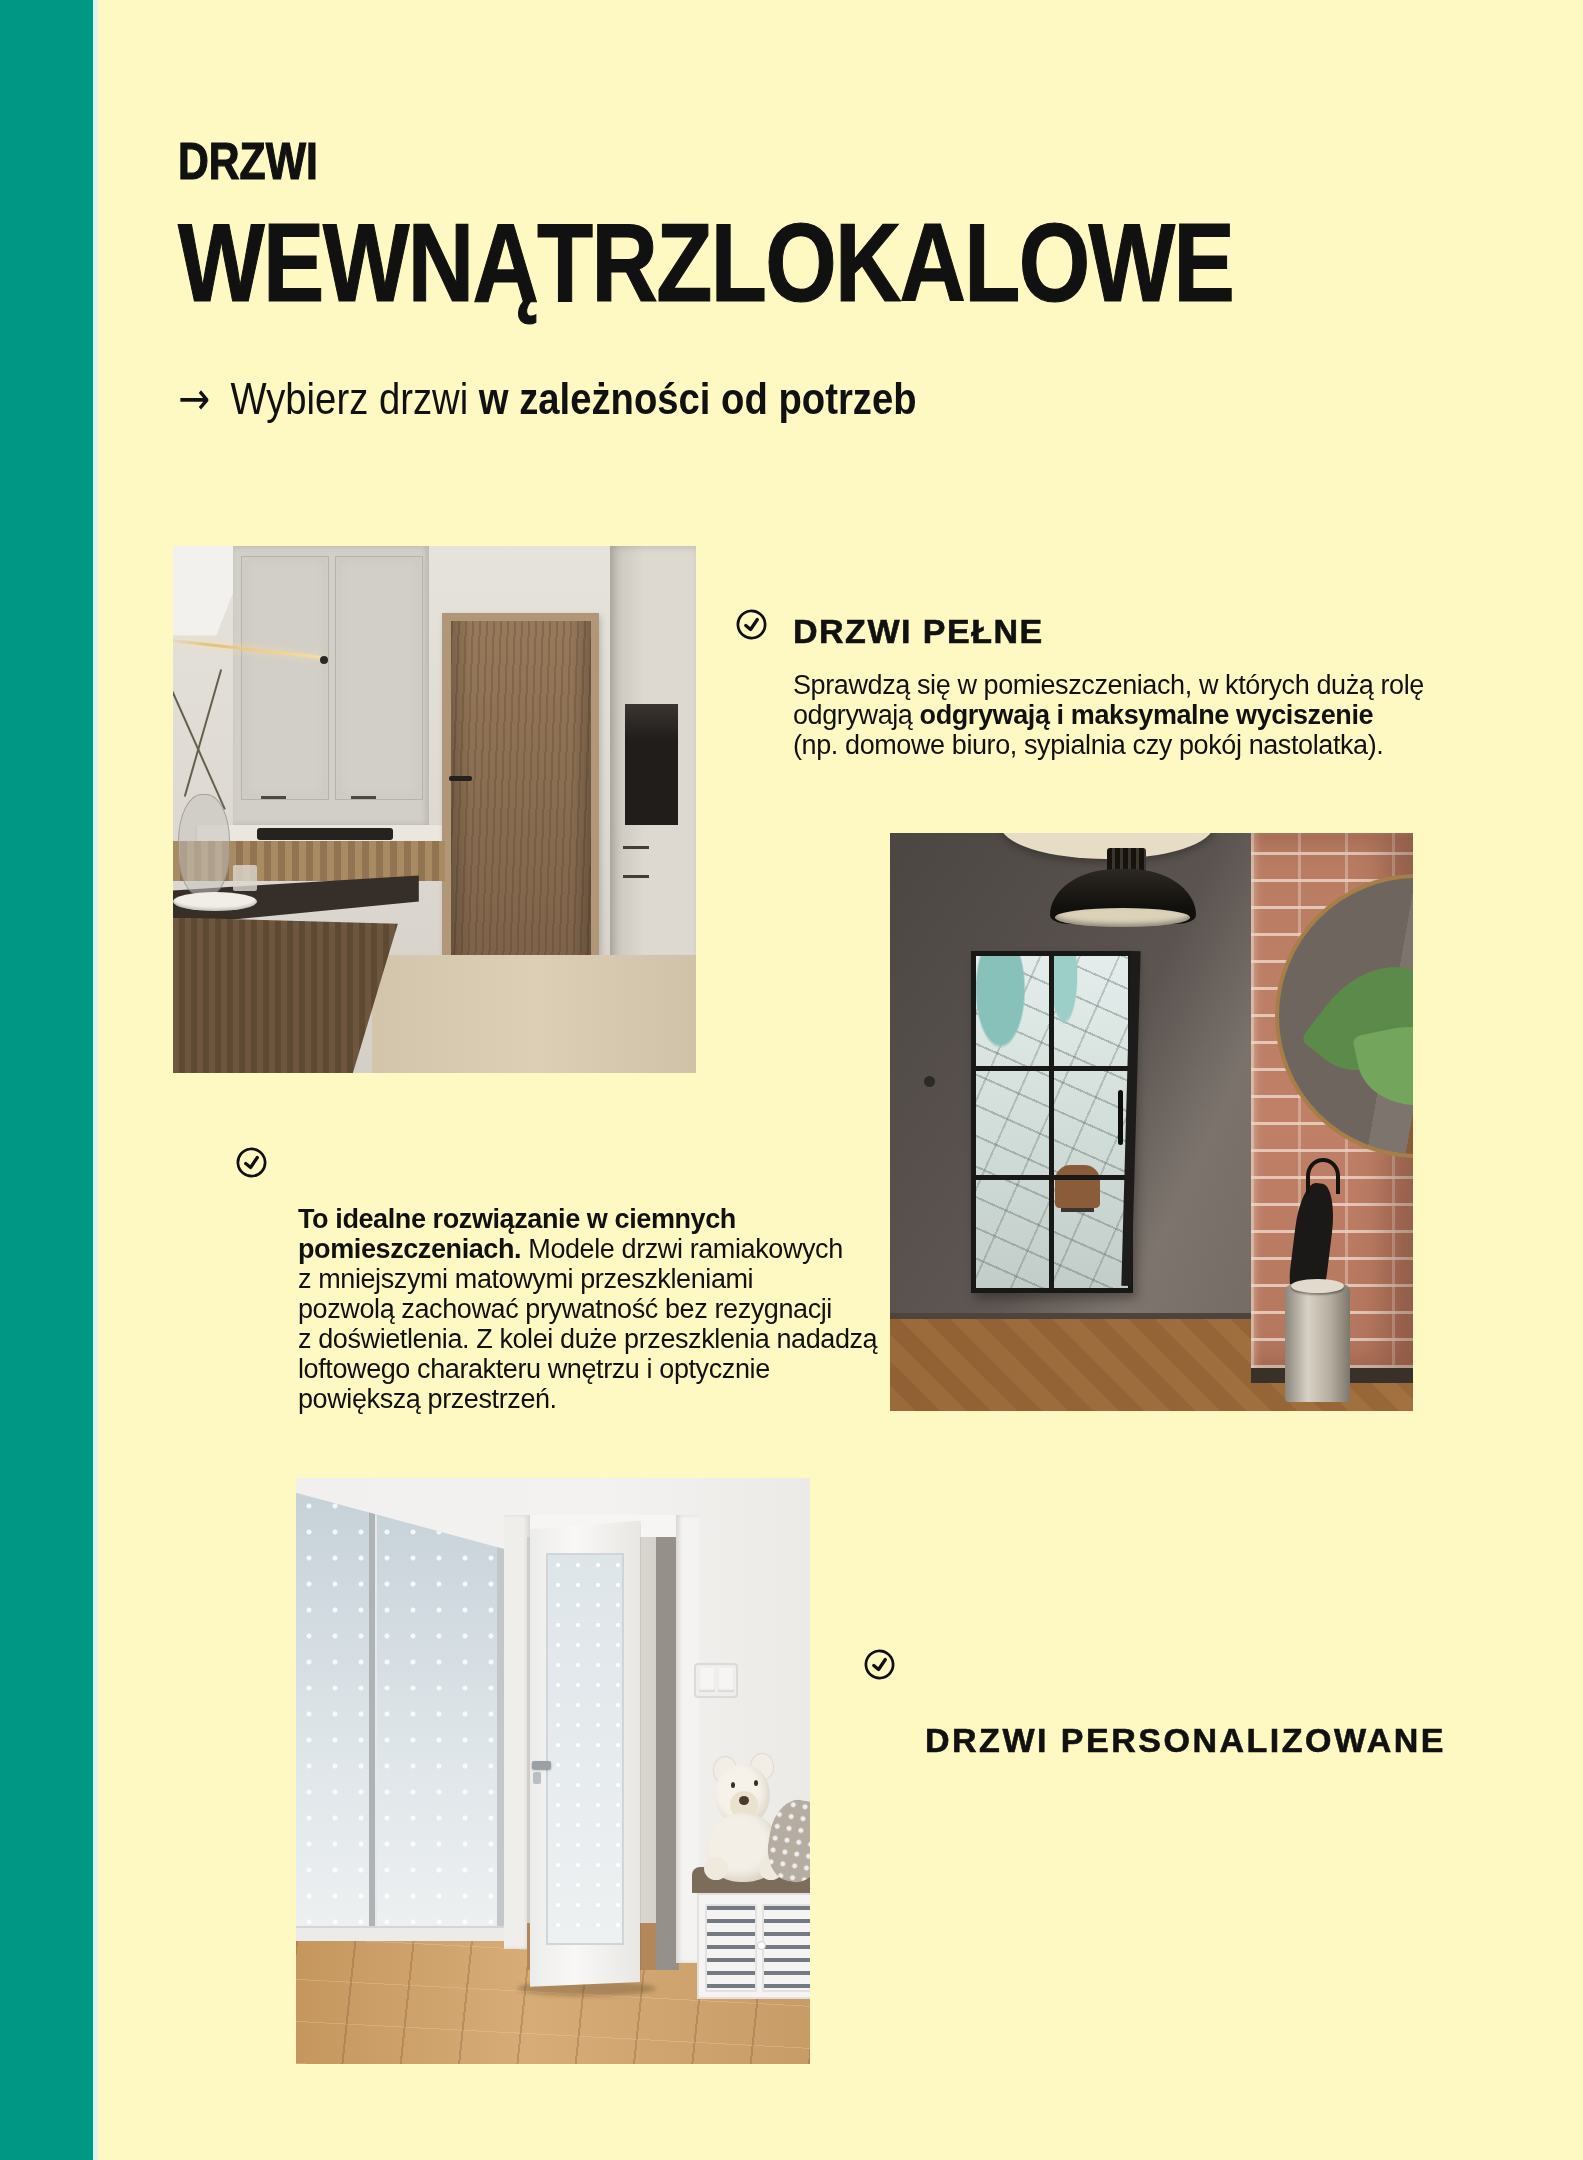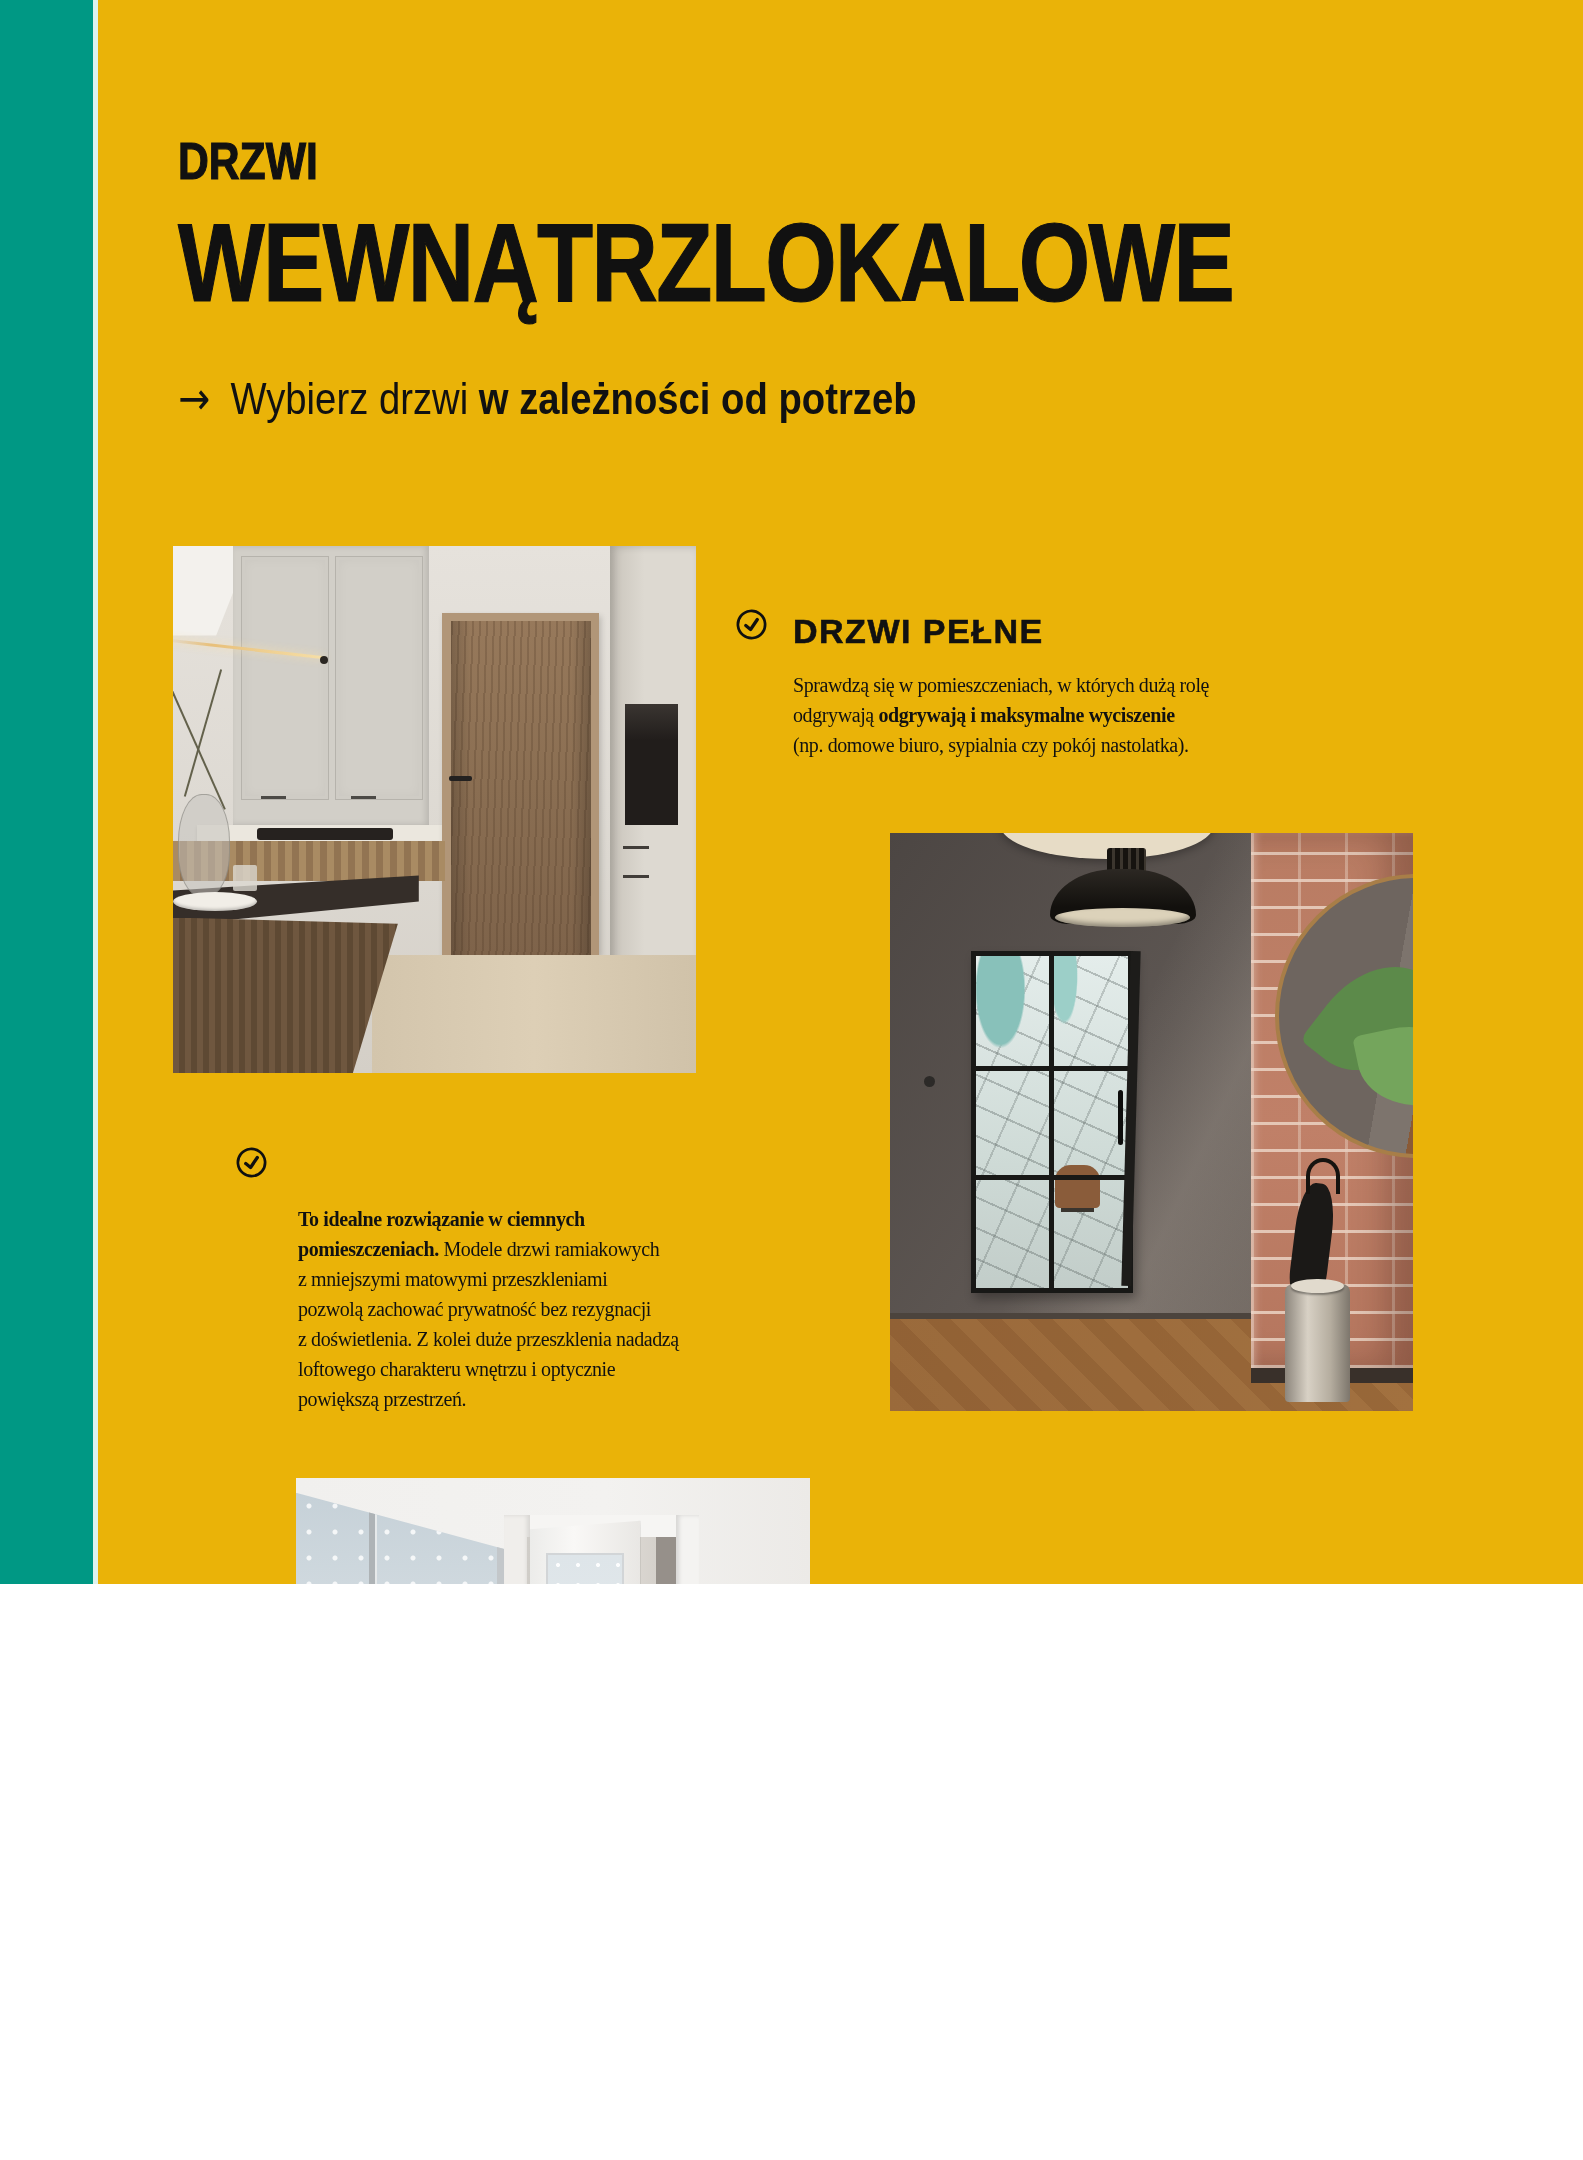--- a/index.html
+++ b/index.html
@@ -1,37 +1,37 @@
 <!DOCTYPE html>
 <html><head>
 <meta charset="utf-8">
 <style>
   html,body{margin:0;padding:0;background:#ffffff;}
-  .page{position:relative;width:1583px;height:1584px;background:#eab308;overflow:hidden;
+  .page{position:relative;width:1583px;height:2160px;background:#fef9c3;overflow:hidden;
         font-family:"Liberation Sans",sans-serif;color:#111;}
   .abs{position:absolute;}
   .b{font-weight:700;}
   .heavy{font-weight:700;-webkit-text-stroke:1.2px currentColor;}
   .semiheavy{font-weight:700;-webkit-text-stroke:.6px currentColor;}
 
   
   .accent-bar{left:0;top:0;width:93px;height:2160px;background:var(--accent,#009884);}
   .accent-edge{left:93px;top:0;width:5px;height:2160px;background:#dff2ee;}
   .kicker{left:178px;top:135px;font-size:52px;line-height:1;transform:scaleX(.82);transform-origin:left top;letter-spacing:0;}
   .title{left:178px;top:204px;font-size:112px;line-height:1.05;transform:scaleX(.82);transform-origin:left top;letter-spacing:-2px;white-space:nowrap;}
   .page-range{right:170px;top:54px;font-size:132px;line-height:1;letter-spacing:-3px;}
   .tagline{left:178px;top:374px;font-size:45px;line-height:1.1;transform:scaleX(.85);transform-origin:left top;white-space:nowrap;}
   .tagline .arrow{font-family:"DejaVu Sans",sans-serif;font-weight:400;}
   .tagline .t-reg{margin-left:24px;font-weight:400;}
 
   
   .check-icon{width:33px;height:33px;}
   .check-icon svg{width:100%;height:100%;transform:rotate(-6deg);}
   .section-heading{font-size:34px;line-height:1.1;letter-spacing:1.5px;white-space:nowrap;}
-  .section-body{font-size:20px;line-height:30px;letter-spacing:-.4px;white-space:pre-line;font-family:Liberation Serif, serif;}
+  .section-body{font-size:27px;line-height:30px;letter-spacing:-.4px;white-space:pre-line;}
 
   
   .photo{overflow:hidden;background:#ccc;}
   .photo *{position:absolute;}
 
   
   .p1{left:173px;top:546px;width:523px;height:527px;}
   .p1-wall{inset:0;background:linear-gradient(180deg,#e6e2dc,#dcd8d1 60%,#d4cfc7);}
   .p1-ceiling{left:0;top:0;width:15%;height:17%;background:#f3f1ed;clip-path:polygon(0 0,100% 0,55% 100%,0 100%);}
   .p1-cabs{left:11.5%;top:0;width:37.5%;height:53%;background:#d2cfc8;box-shadow:inset -3px 0 6px rgba(0,0,0,.12);}

